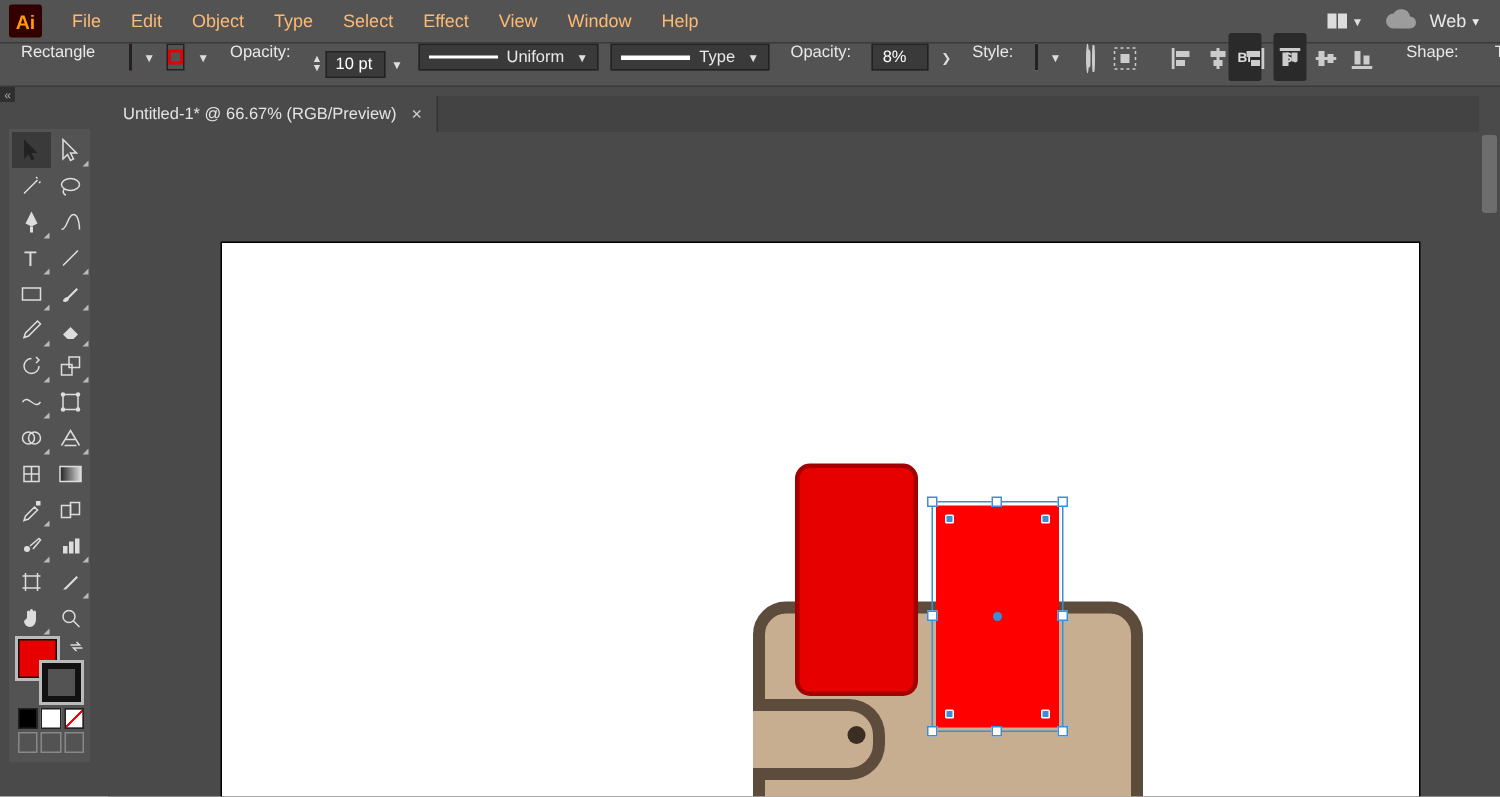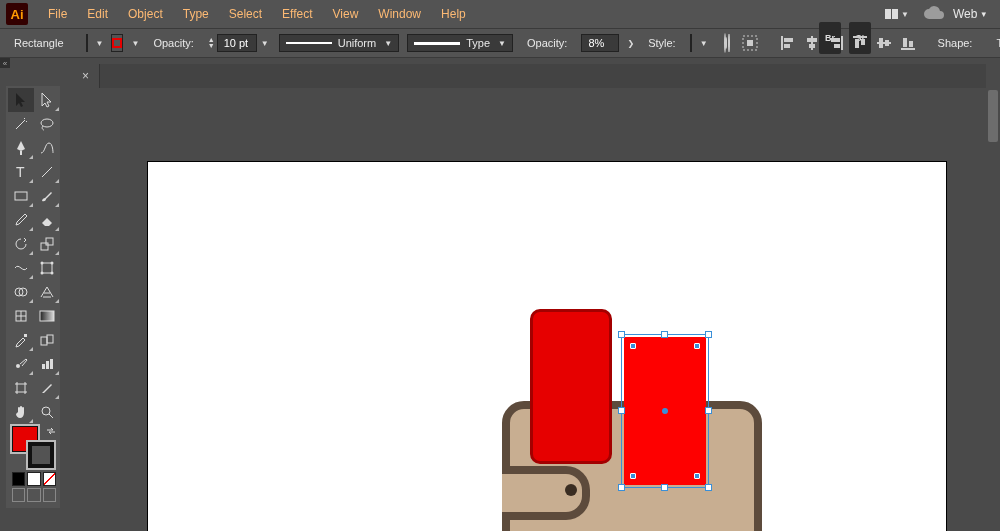--- a/index.html
+++ b/index.html
@@ -12,21 +12,21 @@
   .menubar-right { margin-left: auto; display: flex; align-items: center; gap: 8px; }
   .br-badge { width: 22px; height: 32px; background: #2a2a2a; color: #ddd; font-size: 9px; font-weight: 700; display: flex; align-items: center; justify-content: center; border-radius: 2px; margin-top: 48px; }
   .wsw-btn { display: flex; align-items: center; gap: 3px; color: #ddd; font-size: 12px; padding: 0 6px; }
   .wsw-sq { display:flex; gap:1px; }
   .wsw-sq span{ width:6px;height:10px;background:#ddd; }
   .cloud-icon svg { display:block; }
   .workspace-label { color:#e8e8e8; font-size:12px; display:flex; align-items:center; gap:4px; padding-right:8px;text-align:center;}
   .workspace-label .chev { font-size:9px; }
 
   
-  .controlbar { height: 30px; background: #535353; border-top:1px solid #3a3a3a; border-bottom:1px solid #3a3a3a; display:flex; align-items:center; padding: 0 8px; gap: 8px; color:#e8e8e8; font-size:11px; overflow:hidden;}
+  .controlbar { height: 30px; background: #535353; border-top:1px solid #3a3a3a; border-bottom:1px solid #3a3a3a; display:flex; padding: 0 8px; gap: 8px; color:#e8e8e8; font-size:11px; overflow:hidden;}
   .ctl-label { padding: 0 6px; }
   .swatch { width:18px; height:18px; border:1px solid #222; display:inline-block; }
   .swatch.red { background:#e60000; }
   .swatch-hollow { width:18px; height:18px; border:1px solid #222; display:flex; align-items:center; justify-content:center;}
   .swatch-hollow span{ width:10px;height:10px; border:2px solid #e60000; display:block;}
   .mini-drop { width:12px; height:18px; display:flex; align-items:center; justify-content:center; color:#ddd; font-size:8px; }
   .spin { display:flex; align-items:center; gap:2px;}
   .spin-arrows { display:flex; flex-direction:column; font-size:7px; line-height:6px; color:#ddd;}
   .spin-field { background:#3a3a3a; color:#fff; border:1px solid #222; height:18px; padding:0 6px; display:flex; align-items:center; min-width:40px;}
   .profile-box { background:#3a3a3a; height:18px; display:flex; align-items:center; gap:6px; padding:0 4px 0 6px; border:1px solid #222;}
@@ -226,20 +226,21 @@
 
   <span class="shape-label">Shape:</span>
   <div class="sep"></div>
   <span class="shape-label">Transf</span>
 </div>
 
 <div class="dock-strip">«</div>
 
 <div class="doctabs">
   <div class="doctab">
+    <span>Untitled-1* @ 66.67% (RGB/Preview)</span>
     <span class="close">×</span>
   </div>
 </div>
 
 <div class="toolbox">
   <div class="tool sel">
       <svg width="14" height="16">
         <path fill="#222" d="M2 1l0 13 3-3 2 4 2-1-2-4 4 0z"></path>
       </svg>
     </div>

